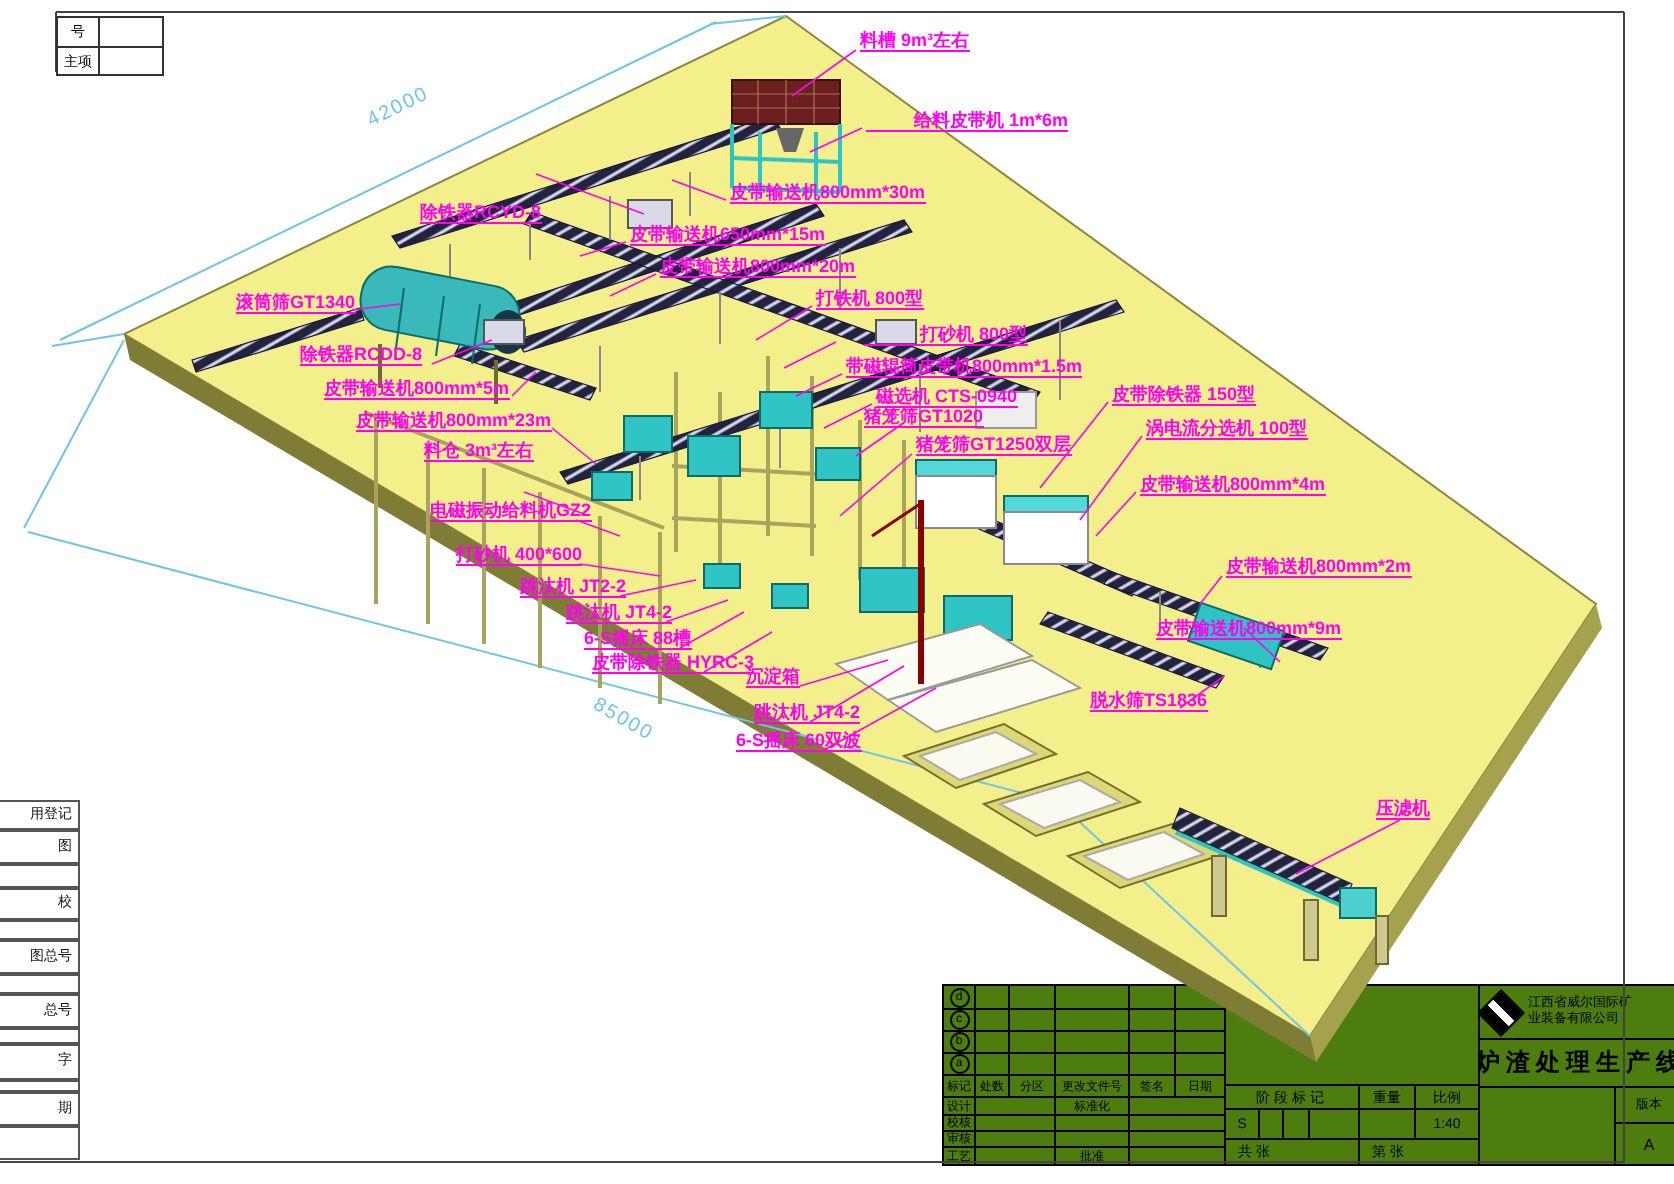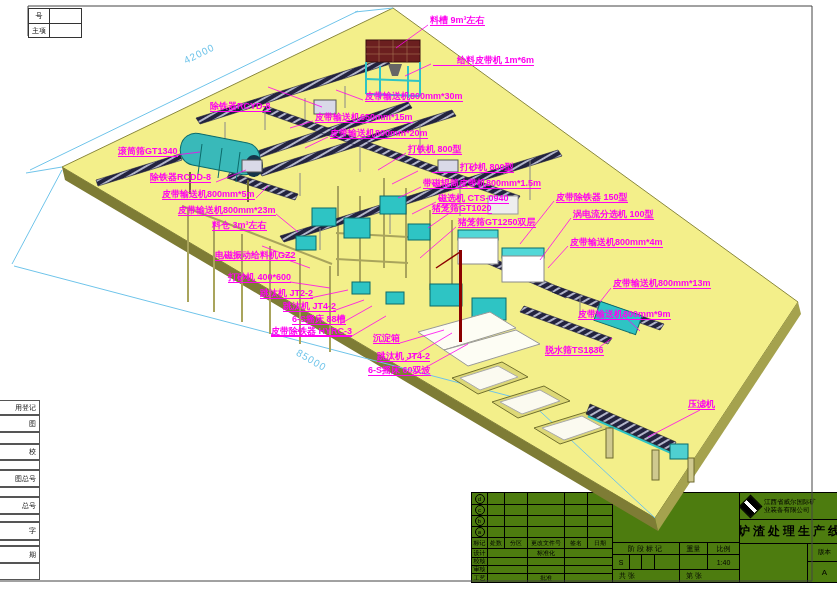--- a/index.html
+++ b/index.html
@@ -355,31 +355,31 @@
       <div class="lbl" style="left: 178px; top: 206px;">皮带输送机800mm*23m</div>
       <div class="lbl" style="left: 408px; top: 145px;">打铁机 800型</div>
       <div class="lbl" style="left: 432px; top: 163px; padding-left: 28px;">打砂机 800型</div>
       <div class="lbl" style="left: 423px; top: 179px;">带磁辊筒皮带机800mm*1.5m</div>
       <div class="lbl" style="left: 438px; top: 194px;">磁选机 CTS-0940</div>
       <div class="lbl" style="left: 432px; top: 204px;">猪笼筛GT1020</div>
       <div class="lbl" style="left: 458px; top: 218px;">猪笼筛GT1250双层</div>
       <div class="lbl" style="left: 556px; top: 193px;">皮带除铁器 150型</div>
       <div class="lbl" style="left: 573px; top: 210px;">涡电流分选机 100型</div>
       <div class="lbl" style="left: 570px; top: 238px;">皮带输送机800mm*4m</div>
-      <div class="lbl" style="left: 613px; top: 279px;">皮带输送机800mm*13m</div>
+      <div class="lbl" style="left: 613px; top: 279px;">皮带输送机800mm*2m</div>
       <div class="lbl" style="left: 578px; top: 310px;">皮带输送机800mm*9m</div>
       <div class="lbl" style="left: 545px; top: 346px;">脱水筛TS1836</div>
       <div class="lbl" style="left: 688px; top: 400px;">压滤机</div>
       <div class="lbl" style="left: 212px; top: 221px;">料仓 3m³左右</div>
       <div class="lbl" style="left: 215px; top: 251px;">电磁振动给料机GZ2</div>
       <div class="lbl" style="left: 228px; top: 273px;">打砂机 400*600</div>
       <div class="lbl" style="left: 260px; top: 289px;">跳汰机 JT2-2</div>
       <div class="lbl" style="left: 283px; top: 302px;">跳汰机 JT4-2</div>
       <div class="lbl" style="left: 292px; top: 315px;">6-S摇床 88槽</div>
-      <div class="lbl" style="left: 271px; top: 327px; text-decoration: underline;">皮带除铁器 HYRC-3</div>
+      <div class="lbl" style="left: 296px; top: 327px;">皮带除铁器 HYRC-3</div>
       <div class="lbl" style="left: 373px; top: 334px;">沉淀箱</div>
       <div class="lbl" style="left: 377px; top: 352px;">跳汰机 JT4-2</div>
       <div class="lbl" style="left: 368px; top: 366px;">6-S摇床 60双波</div>
       <div class="dim" style="left: 182px; top: 56px; transform: rotate(-26deg);">42000</div>
       <div class="dim" style="left: 300px; top: 347px; transform: rotate(30deg);">85000</div>
     </div>
 
 </div>
 
 </body></html>

